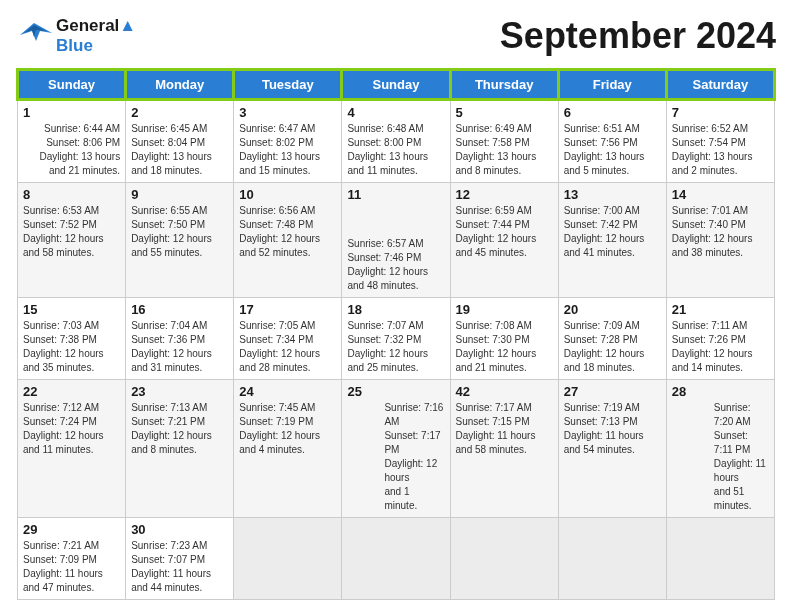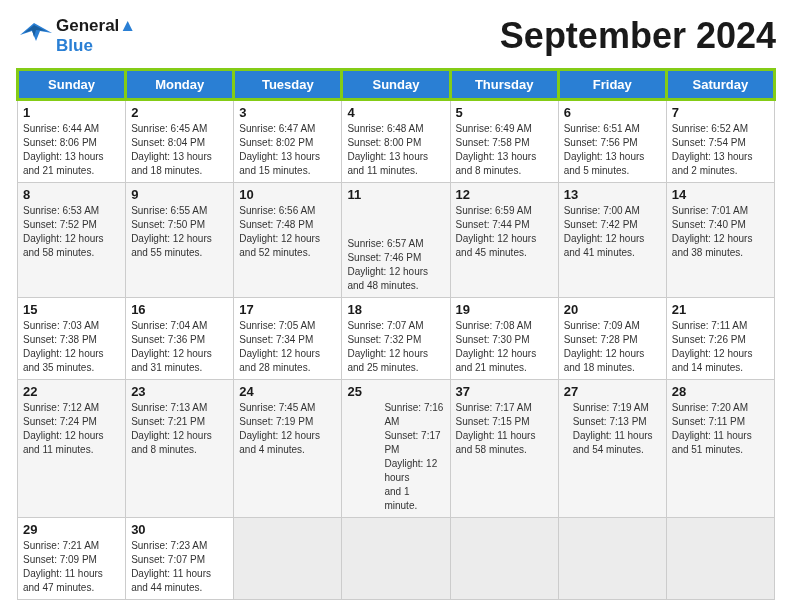--- a/index.html
+++ b/index.html
@@ -114,21 +114,21 @@
         <th>Sunday</th>
         <th>Thursday</th>
         <th>Friday</th>
         <th>Saturday</th>
       </tr>
   </thead>
   <tbody id="calendar-body">
       <tr>
         <td>
           <span class="day-num">1</span>
-          <div class="day-info" style="white-space: pre-line;">Sunrise: 6:44 AM
+          <div class="day-info" style="white-space: pre-line; text-align: right;">Sunrise: 6:44 AM
 Sunset: 8:06 PM
 Daylight: 13 hours
 and 21 minutes.</div>
         </td>
         <td>
           <span class="day-num">2</span>
           <div class="day-info" style="white-space: pre-line;">Sunrise: 6:45 AM
 Sunset: 8:04 PM
 Daylight: 13 hours
 and 18 minutes.</div>
@@ -294,36 +294,36 @@
 and 4 minutes.</div>
         </td>
         <td>
           <span class="day-num">25</span>
           <div class="day-info" style="white-space: pre-line; margin-left: 37px;">Sunrise: 7:16 AM
 Sunset: 7:17 PM
 Daylight: 12 hours
 and 1 minute.</div>
         </td>
         <td>
-          <span class="day-num">37</span>
+          <span class="day-num">42</span>
           <div class="day-info" style="white-space: pre-line;">Sunrise: 7:17 AM
 Sunset: 7:15 PM
 Daylight: 11 hours
 and 58 minutes.</div>
         </td>
         <td>
           <span class="day-num">27</span>
-          <div class="day-info" style="white-space: pre-line; margin-left: 9px;">Sunrise: 7:19 AM
+          <div class="day-info" style="white-space: pre-line;">Sunrise: 7:19 AM
 Sunset: 7:13 PM
 Daylight: 11 hours
 and 54 minutes.</div>
         </td>
         <td>
           <span class="day-num">28</span>
-          <div class="day-info" style="white-space: pre-line;">Sunrise: 7:20 AM
+          <div class="day-info" style="white-space: pre-line; margin-left: 42px;">Sunrise: 7:20 AM
 Sunset: 7:11 PM
 Daylight: 11 hours
 and 51 minutes.</div>
         </td>
       </tr>
       <tr>
         <td>
           <span class="day-num">29</span>
           <div class="day-info" style="white-space: pre-line;">Sunrise: 7:21 AM
 Sunset: 7:09 PM

